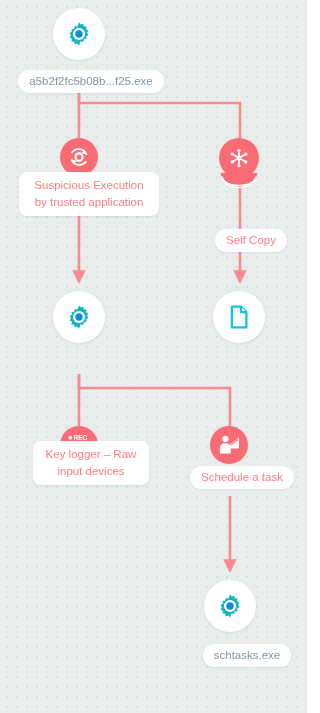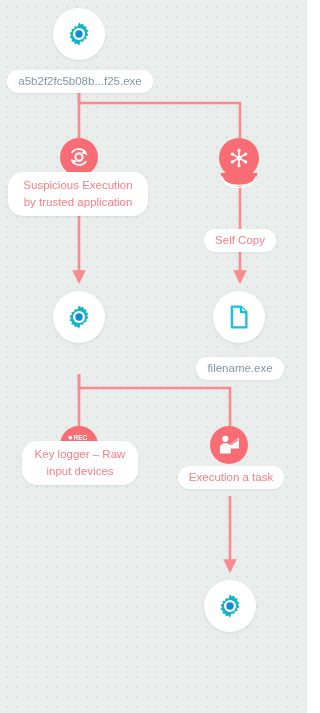--- a/index.html
+++ b/index.html
@@ -88,35 +88,35 @@
     color: #fb7d84;
     margin-top: -7px;
     position: relative;
     z-index: 3;
     border-radius: 12px;
   }
   .pill.two-line {
     white-space: normal;
     line-height: 17px;
     padding: 5px 11px;
-    border-radius: 15px;
+    border-radius: 8px;
   }
 
   
   #node-root      { left: 53px;  top: 8px;   width: 52px; align-items: center; }
 
   #node-susp      { left: 60px;  top: 138px; }
   #node-selfcopy  { left: 219px; top: 138px; }
   #node-regasm    { left: 53px;  top: 291px; }
   #node-filename  { left: 213px; top: 291px; }
   #node-keylogger { left: 60px;  top: 426px; }
   #node-schedule  { left: 210px; top: 426px; }
   #node-schtasks  { left: 204px; top: 580px; }
 
-  .label-wrap { position: absolute; display: flex; justify-content: center; }
+  .label-wrap { position: absolute; display: flex; justify-content: center; padding-left: 11px; }
   #lbl-root      { left: 0px;   top: 64px;  width: 160px; }
   #lbl-susp      { left: 8px;   top: 179px; width: 140px; }
   #lbl-selfcopy  { left: 196px; top: 194px; width: 88px; margin-top: 42px; }
   #lbl-regasm    { left: 34px;  top: 351px; width: 90px; }
   #lbl-filename  { left: 190px; top: 351px; width: 100px; }
   #lbl-keylogger { left: 22px;  top: 448px; width: 116px; justify-content: flex-end; }
   #lbl-schedule  { left: 180px; top: 473px; width: 102px; }
   #lbl-schtasks  { left: 188px; top: 638px; width: 96px; }
 </style>
 </head>
@@ -223,23 +223,20 @@
     </div>
   </div>
 
   <div class="node" id="node-filename">
     <div class="proc-circle">
       <svg width="26" height="26" viewBox="0 0 24 24">
         <path d="M5.4 2.4 h8.4 l5.0 5.0 v14.2 h-13.4 z" fill="#ffffff" stroke="#0ec4e0" stroke-width="2.1" stroke-linejoin="round"></path>
         <path d="M13.8 2.4 v5.0 h5.0" fill="#ffffff" stroke="#0ec4e0" stroke-width="2.1" stroke-linejoin="round"></path>
       </svg>
     </div>
-  </div>
-  <div class="label-wrap" id="lbl-filename">
-    <div class="pill proc-label">filename.exe</div>
   </div>
 
   <div class="node" id="node-keylogger">
     <div class="evt-circle">
       <svg width="30" height="30" viewBox="0 0 30 30">
         <circle cx="6.3" cy="7.6" r="1.9" fill="#ffffff"></circle>
         <text x="9.4" y="10.3" font-family="Liberation Sans, sans-serif" font-size="6.6" font-weight="bold" fill="#ffffff">REC</text>
         <rect x="4.6" y="14.0" width="21.0" height="10.4" rx="1.8" fill="#ffffff"></rect>
         <g fill="#fa6c74">
           <rect x="6.3" y="15.8" width="2.1" height="1.5"></rect>
@@ -269,26 +266,29 @@
         <g fill="#ffffff">
           <circle cx="8.6" cy="6.3" r="2.9"></circle>
           <path d="M3.6 19.8 v-5.2 c0-2.6 2.1-4.3 5.0-4.3 s5.0 1.7 5.0 4.3 v5.2 z"></path>
           <path d="M13.0 11.4 L21.2 5.0 v10.2 L13.0 15.2 z"></path>
         </g>
         <path d="M13.6 12.1 L20.4 7.0" stroke="#fa6c74" stroke-width="1.1" fill="none"></path>
       </svg>
     </div>
   </div>
   <div class="label-wrap" id="lbl-schedule">
-    <div class="pill evt-label">Execution a task</div>
+    <div class="pill evt-label">Schedule a task</div>
   </div>
 
   <div class="node" id="node-schtasks">
     <div class="proc-circle">
       <svg width="26" height="26" viewBox="0 0 24 24">
         <path fill="#12b5c4" d="M12 1.2l1.5 2.0 2.4-.75.55 2.45 2.5.2-.42 2.47 2.2 1.2-1.32 2.13 1.32 2.13-2.2 1.2.42 2.47-2.5.2-.55 2.45-2.4-.75L12 22.8l-1.5-2.0-2.4.75-.55-2.45-2.5-.2.42-2.47-2.2-1.2 1.32-2.13L3.27 10.97l2.2-1.2-.42-2.47 2.5-.2.55-2.45 2.4.75z"></path>
         <circle cx="12" cy="12" r="5.6" fill="#ffffff"></circle>
         <circle cx="12" cy="12" r="3.4" fill="#0b8ae0"></circle>
       </svg>
     </div>
   </div>
+  <div class="label-wrap" id="lbl-schtasks">
+    <div class="pill proc-label">schtasks.exe</div>
+  </div>
 
 </div>
 
 </body></html>

